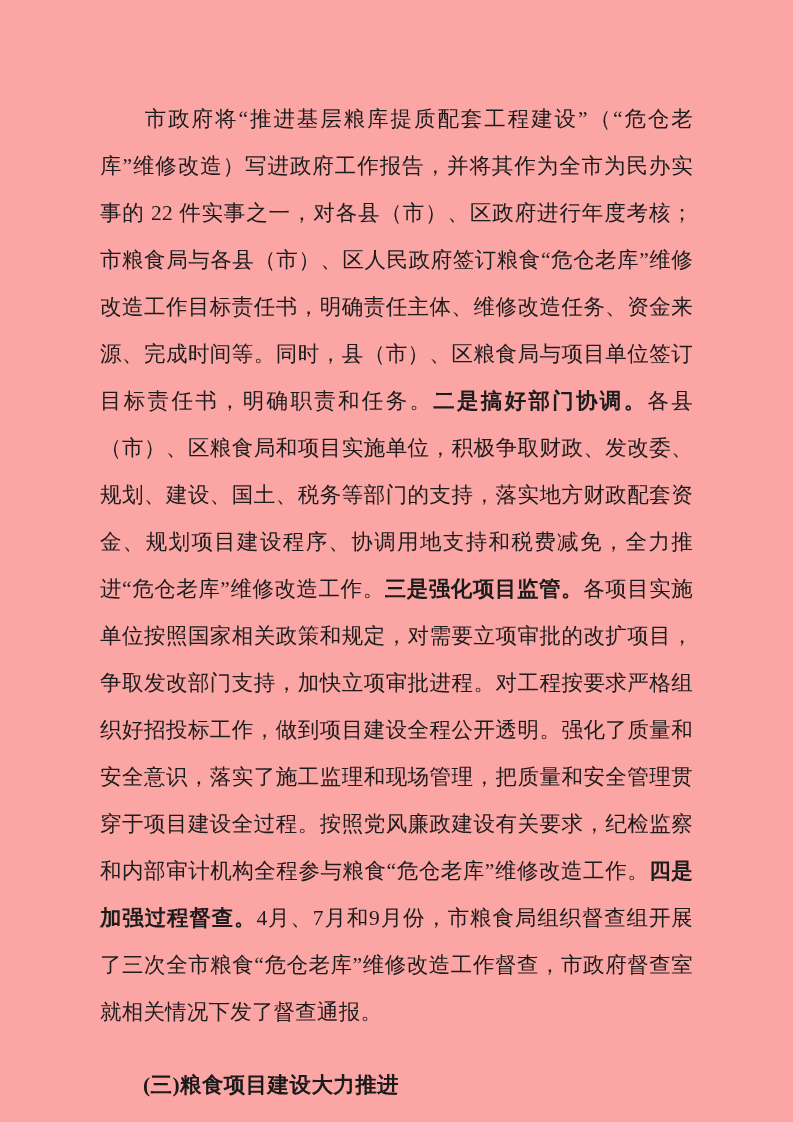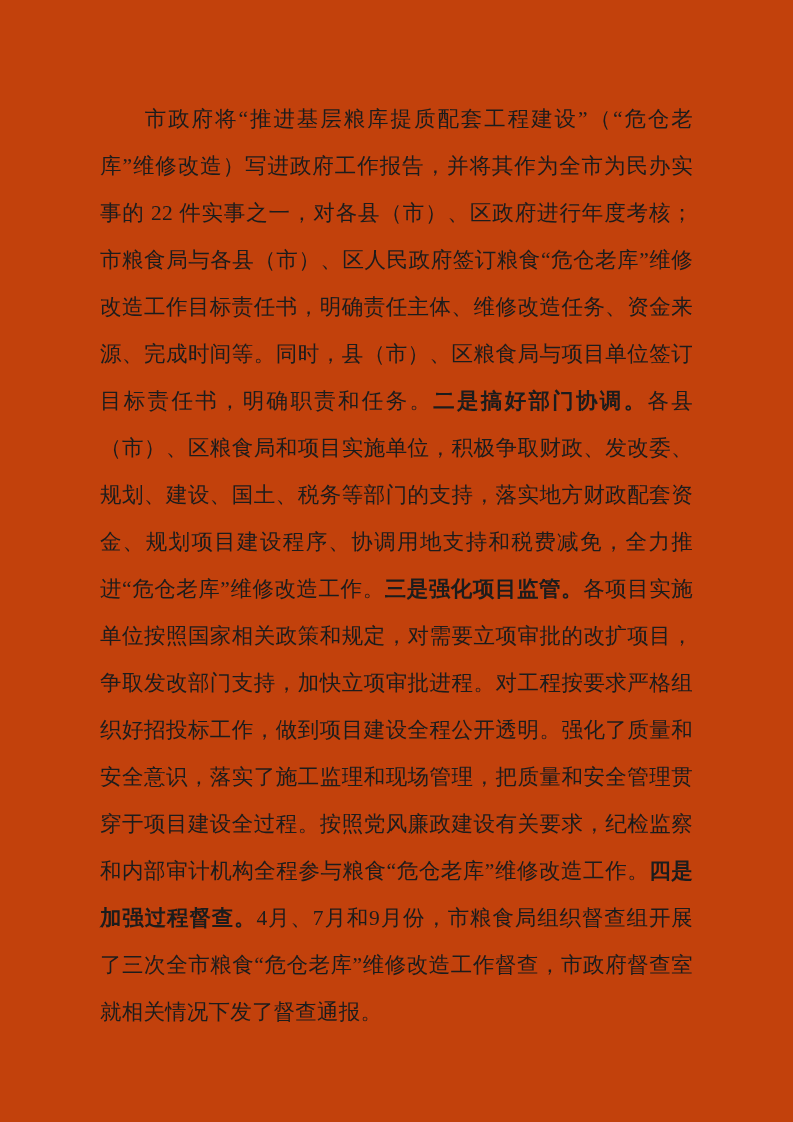--- a/index.html
+++ b/index.html
@@ -3,21 +3,21 @@
 <meta charset="utf-8">
 <style>
   html, body {
     margin: 0;
     padding: 0;
     background: #ffffff;
   }
   .page {
     width: 793px;
     height: 1122px;
-    background: #c2410c;
+    background: #fca5a5;
     position: relative;
     box-sizing: border-box;
     padding: 96px 100px 96px 100px;
     font-family: "Liberation Serif", "DejaVu Serif", serif;
     color: #1a1a1a;
     overflow: hidden;
   }
   .body-text {
     font-size: 21.5px;
     line-height: 47px;
@@ -50,14 +50,17 @@
 </style>
 </head>
 <body>
 
 <div class="page">
 
   <p class="body-text">
     <span class="indent"></span><span>市政府将“推进基层粮库提质配套工程建设”（“危仓老库”维修改造）写进政府工作报告，并将其作为全市为民办实事的 22 件实事之一，对各县（市）、区政府进行年度考核；市粮食局与各县（市）、区人民政府签订粮食“危仓老库”维修改造工作目标责任书，明确责任主体、维修改造任务、资金来源、完成时间等。同时，县（市）、区粮食局与项目单位签订目标责任书，明确职责和任务。</span><span class="bold">二是搞好部门协调。</span><span>各县（市）、区粮食局和项目实施单位，积极争取财政、发改委、规划、建设、国土、税务等部门的支持，落实地方财政配套资金、规划项目建设程序、协调用地支持和税费减免，全力推进“危仓老库”维修改造工作。</span><span class="bold">三是强化项目监管。</span><span>各项目实施单位按照国家相关政策和规定，对需要立项审批的改扩项目，争取发改部门支持，加快立项审批进程。对工程按要求严格组织好招投标工作，做到项目建设全程公开透明。强化了质量和安全意识，落实了施工监理和现场管理，把质量和安全管理贯穿于项目建设全过程。按照党风廉政建设有关要求，纪检监察和内部审计机构全程参与粮食“危仓老库”维修改造工作。</span><span class="bold">四是加强过程督查。</span><span>4月、7月和9月份，市粮食局组织督查组开展了三次全市粮食“危仓老库”维修改造工作督查，市政府督查室就相关情况下发了督查通报。</span>
   </p>
 
+  <p class="heading">
+    <span class="indent"></span><span>(三)粮食项目建设大力推进</span>
+  </p>
 
 </div>
 
 </body></html>

